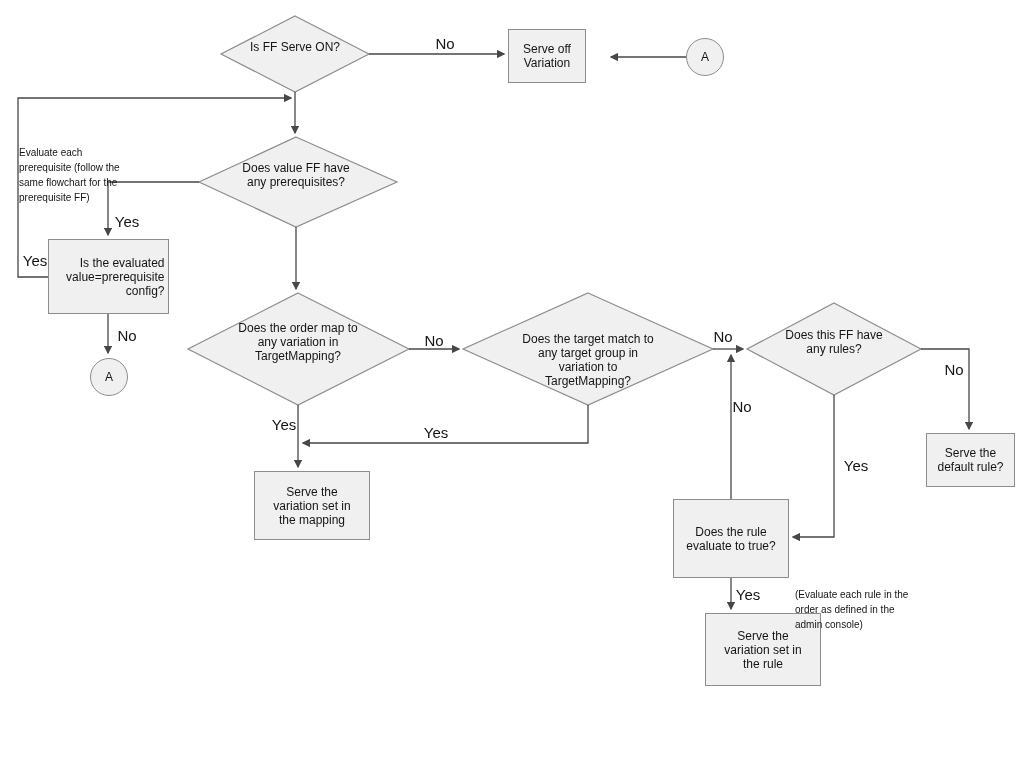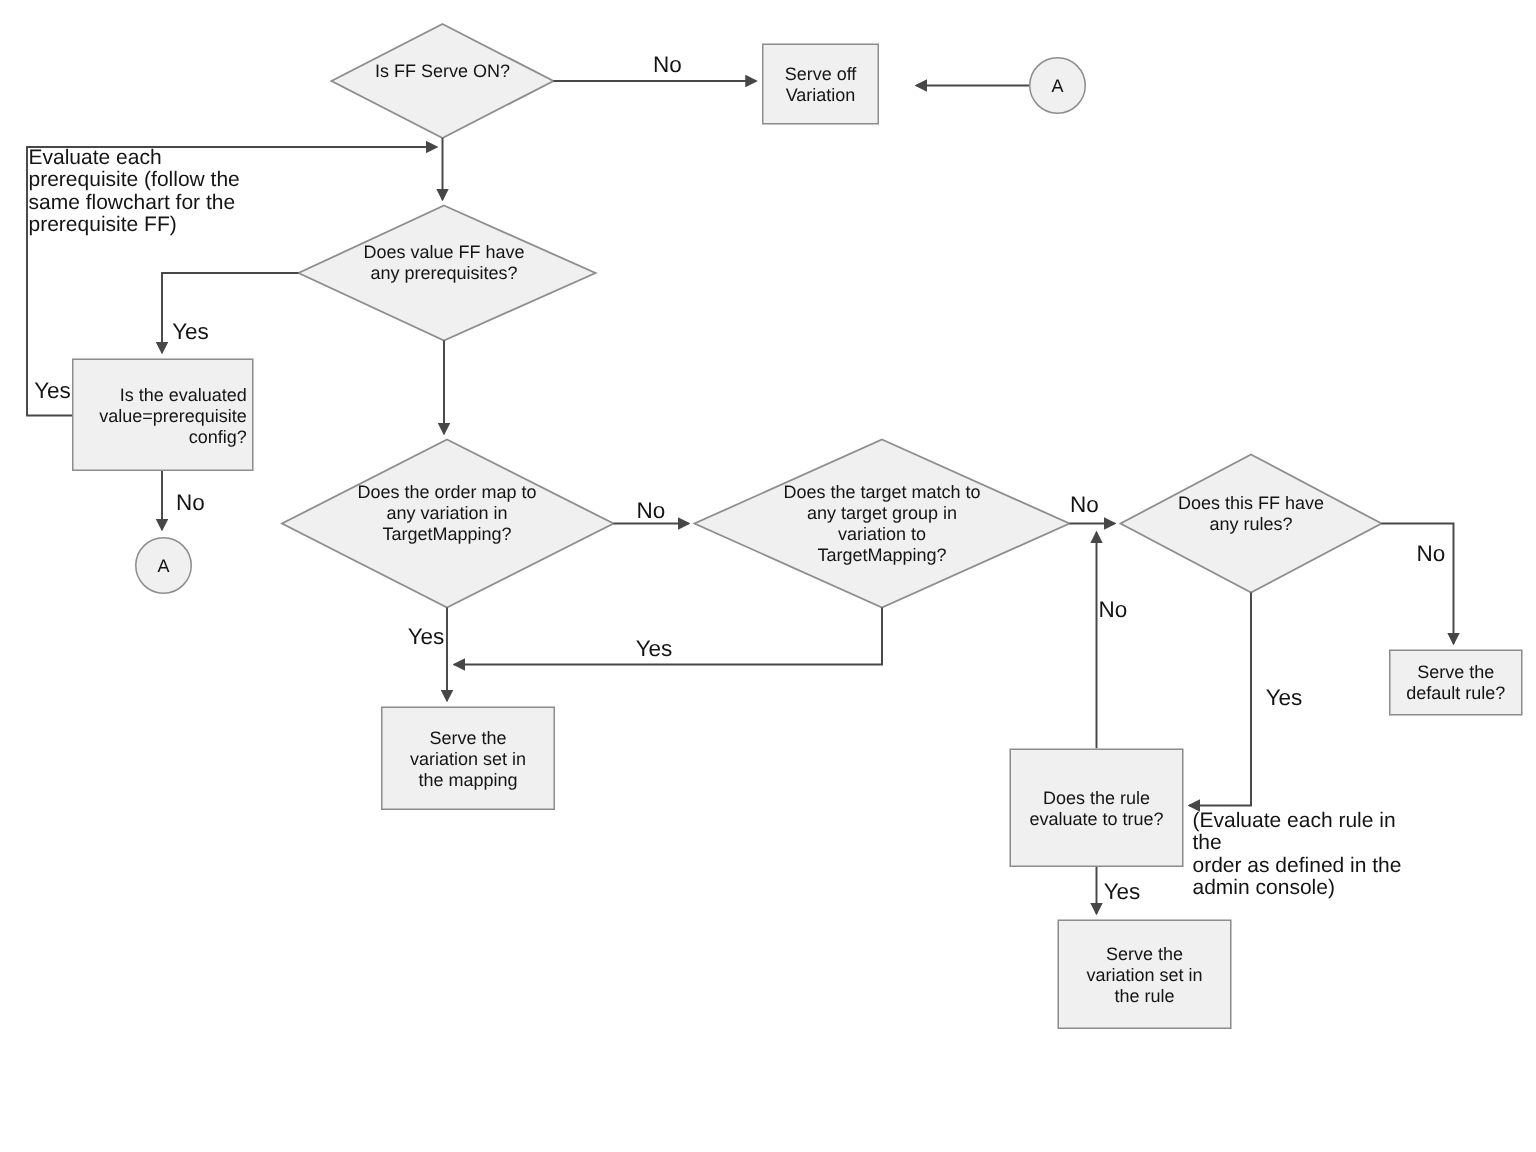--- a/index.html
+++ b/index.html
@@ -13,21 +13,21 @@
   #wires{position:absolute;left:0;top:0;width:1024px;height:768px;}
   #wires .edge{stroke:var(--line);stroke-width:1.3;fill:none;}
   #wires .diamond{fill:var(--node-fill);stroke:var(--node-border);stroke-width:1.2;}
   #arrowhead path{fill:var(--line);}
   .node{position:absolute;background:var(--node-fill);border:1px solid var(--node-border);
     display:flex;align-items:center;justify-content:center;text-align:center;
     font-size:12px;line-height:14px;}
   .circle{border-radius:50%;}
   .dtext{position:absolute;text-align:center;font-size:12px;line-height:14px;}
   .elabel{position:absolute;transform:translate(-50%,-50%);font-size:15px;line-height:12px;white-space:nowrap;}
-  .note{position:absolute;font-size:14px;line-height:15px;text-align:left;white-space:pre-line;}
+  .note{position:absolute;font-size:10px;line-height:15px;text-align:left;white-space:pre-line;margin-top:48px;}
 </style>
 </head>
 <body>
 
 <div id="canvas">
 
   <svg id="wires" width="1024" height="768" viewBox="0 0 1024 768">
     <defs>
       <marker id="arrowhead" viewBox="0 0 10 10" refX="8.5" refY="5" markerWidth="6.5" markerHeight="6.5" orient="auto-start-reverse">
         <path d="M0,0 L10,5 L0,10 z"></path>
@@ -53,33 +53,33 @@
     <path class="edge" d="M834 395 V537 H793" marker-end="url(#arrowhead)"></path>
     <path class="edge" d="M731 499 V355" marker-end="url(#arrowhead)"></path>
     <path class="edge" d="M731 578 V609" marker-end="url(#arrowhead)"></path>
     <path class="edge" d="M298 405 V467" marker-end="url(#arrowhead)"></path>
     <path class="edge" d="M588 405 V443 H303" marker-end="url(#arrowhead)"></path>
   </svg>
 
   <div class="dtext" style="left:235px;top:40px;width:120px;">Is FF Serve ON?</div>
   <div class="dtext" style="left:236px;top:161px;width:120px;">Does value FF have any prerequisites?</div>
   <div class="dtext" style="left:238px;top:321px;width:120px;">Does the order map to any variation in TargetMapping?</div>
-  <div class="dtext" style="left:518px;top:321px;width:140px;">Does the target match to any target group in variation to TargetMapping?</div>
+  <div class="dtext" style="left:518px;top:332px;width:140px;">Does the target match to any target group in variation to TargetMapping?</div>
   <div class="dtext" style="left:784px;top:328px;width:100px;">Does this FF have any rules?</div>
 
   <div class="node" style="left:508px;top:29px;width:78px;height:54px;">
     <span style="width:70px;">Serve off Variation</span>
   </div>
   <div class="node" style="left:48px;top:239px;width:121px;height:75px;">
     <span style="width:112px;text-align:right;">Is the evaluated value=prerequisite config?</span>
   </div>
   <div class="node" style="left:241px;top:471px;width:116px;height:69px;margin-left:13px;">
     <span style="width:90px;">Serve the variation set in the mapping</span>
   </div>
-  <div class="node" style="left:926px;top:433px;width:89px;height:44px;">
+  <div class="node" style="left:926px;top:433px;width:89px;height:54px;">
     <span style="width:80px;">Serve the default rule?</span>
   </div>
   <div class="node" style="left:673px;top:499px;width:116px;height:79px;">
     <span style="width:100px;">Does the rule evaluate to true?</span>
   </div>
   <div class="node" style="left:673px;top:613px;width:116px;height:73px;margin-left:32px;">
     <span style="width:90px;">Serve the variation set in the rule</span>
   </div>
 
   <div class="node circle" style="left:686px;top:38px;width:38px;height:38px;">

